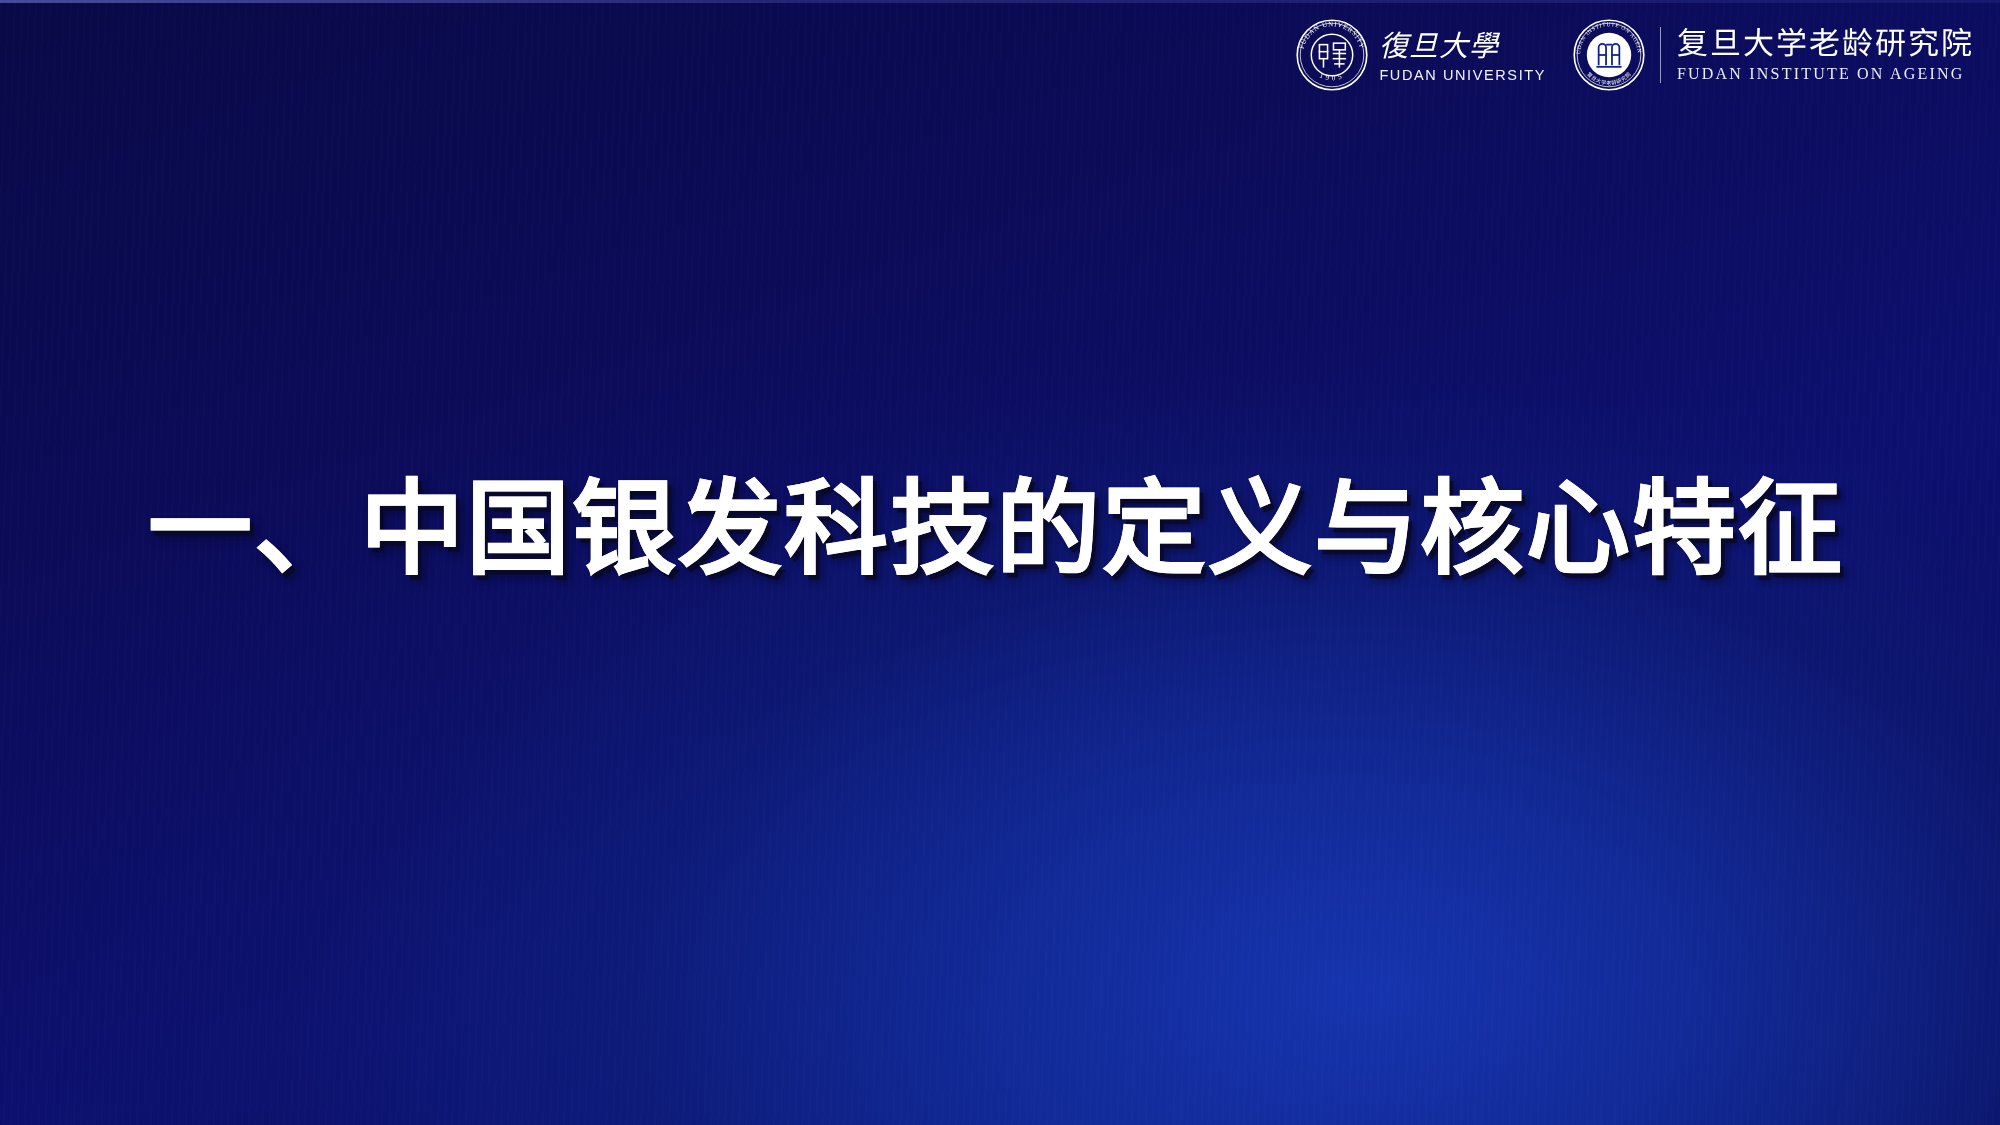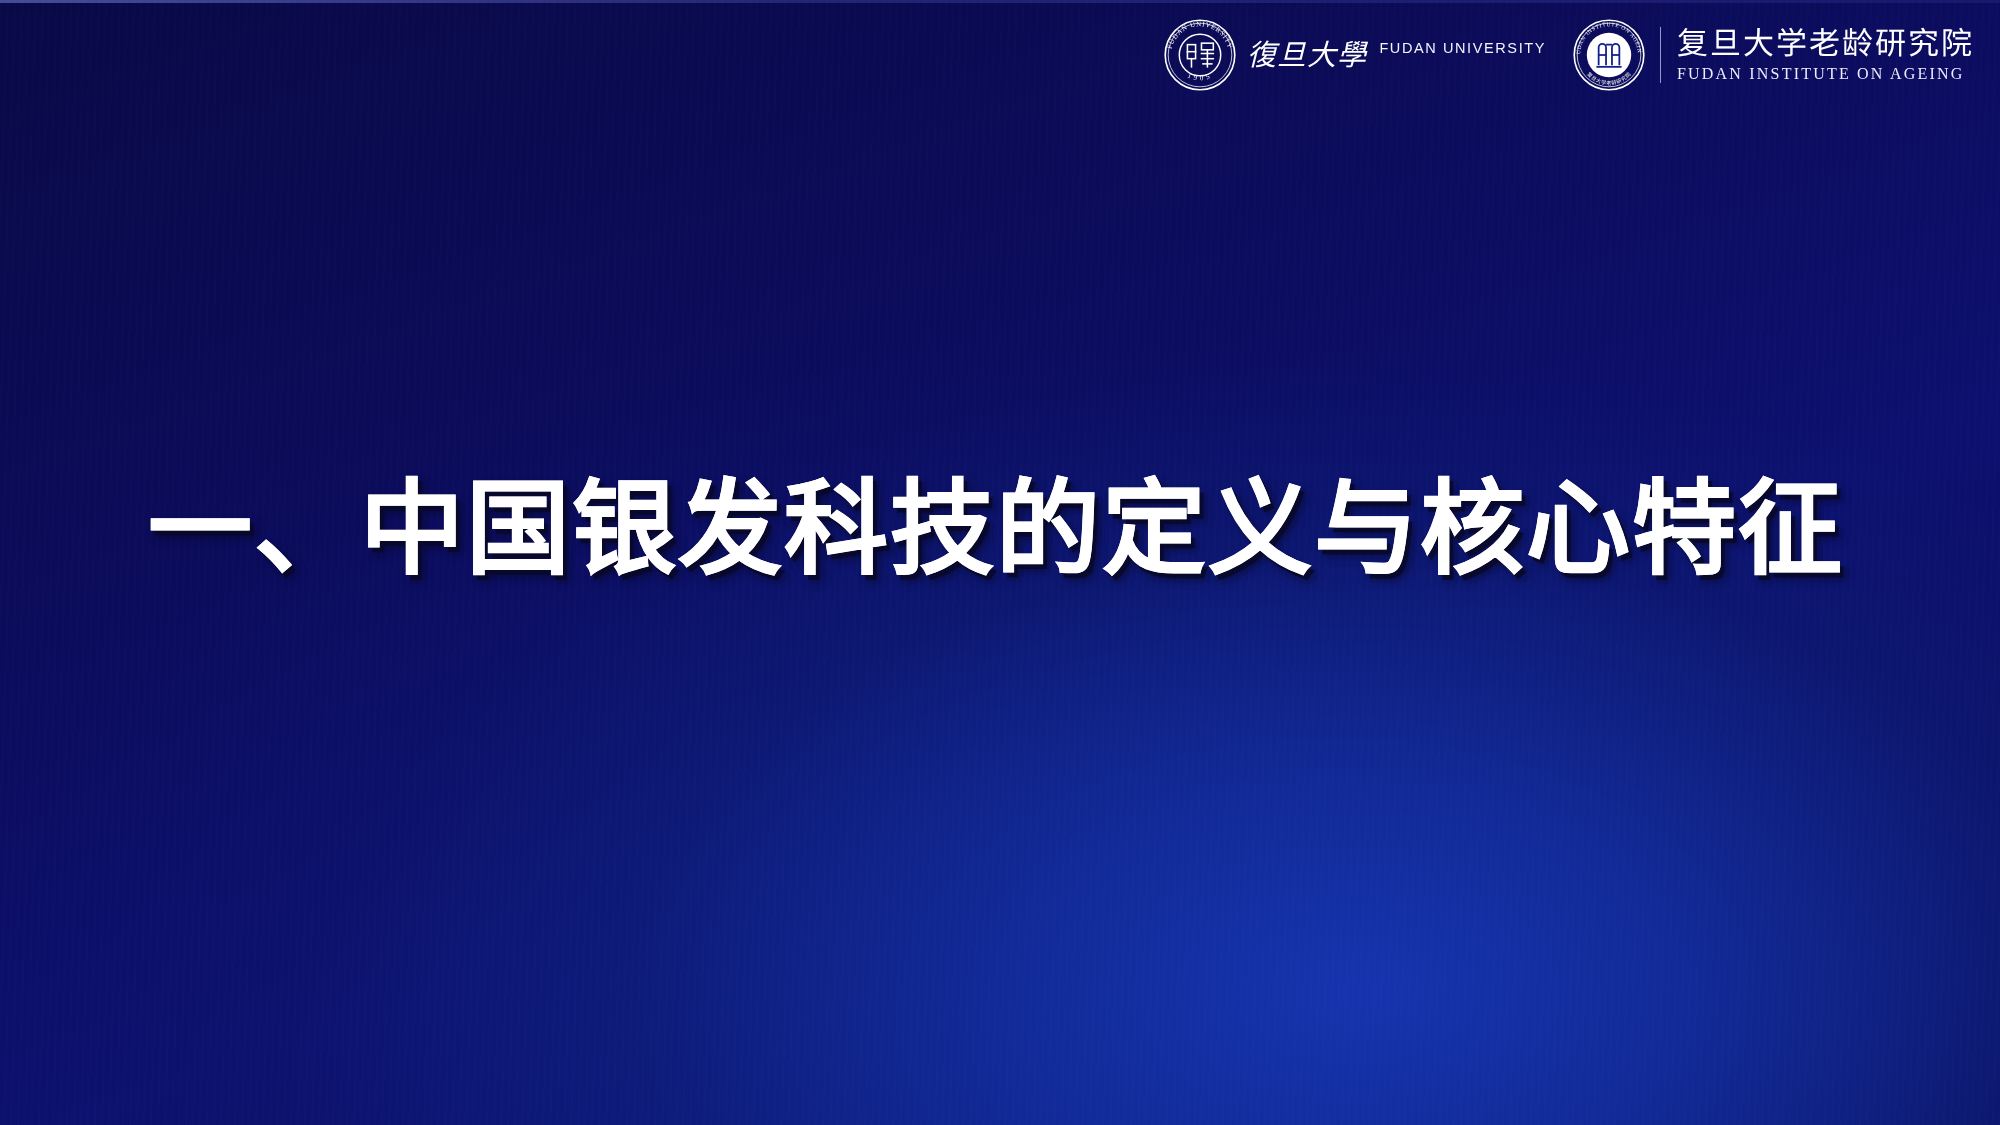--- a/index.html
+++ b/index.html
@@ -58,21 +58,21 @@
     display: flex;
     align-items: center;
   }
   .seal {
     flex: 0 0 auto;
     display: block;
   }
   .fudan-wordmark {
     margin-left: 10px;
     display: flex;
-    flex-direction: row;
+    flex-direction: column;
     align-items: flex-start;
     justify-content: center;
   }
   .fudan-cn {
     display: block;
     height: 36px;
   }
   .fudan-en {
     color: #f3f4ff;
     font-size: 14.5px;

